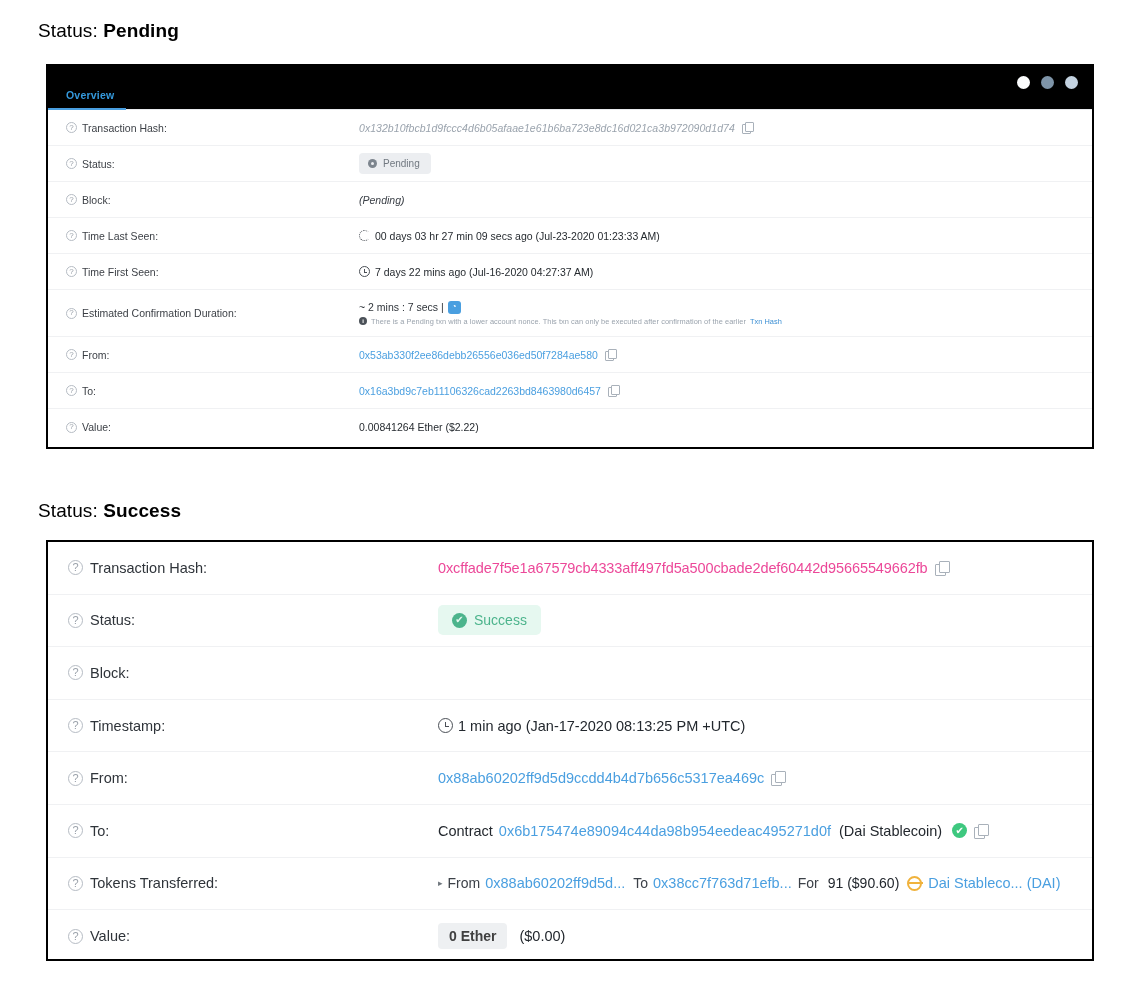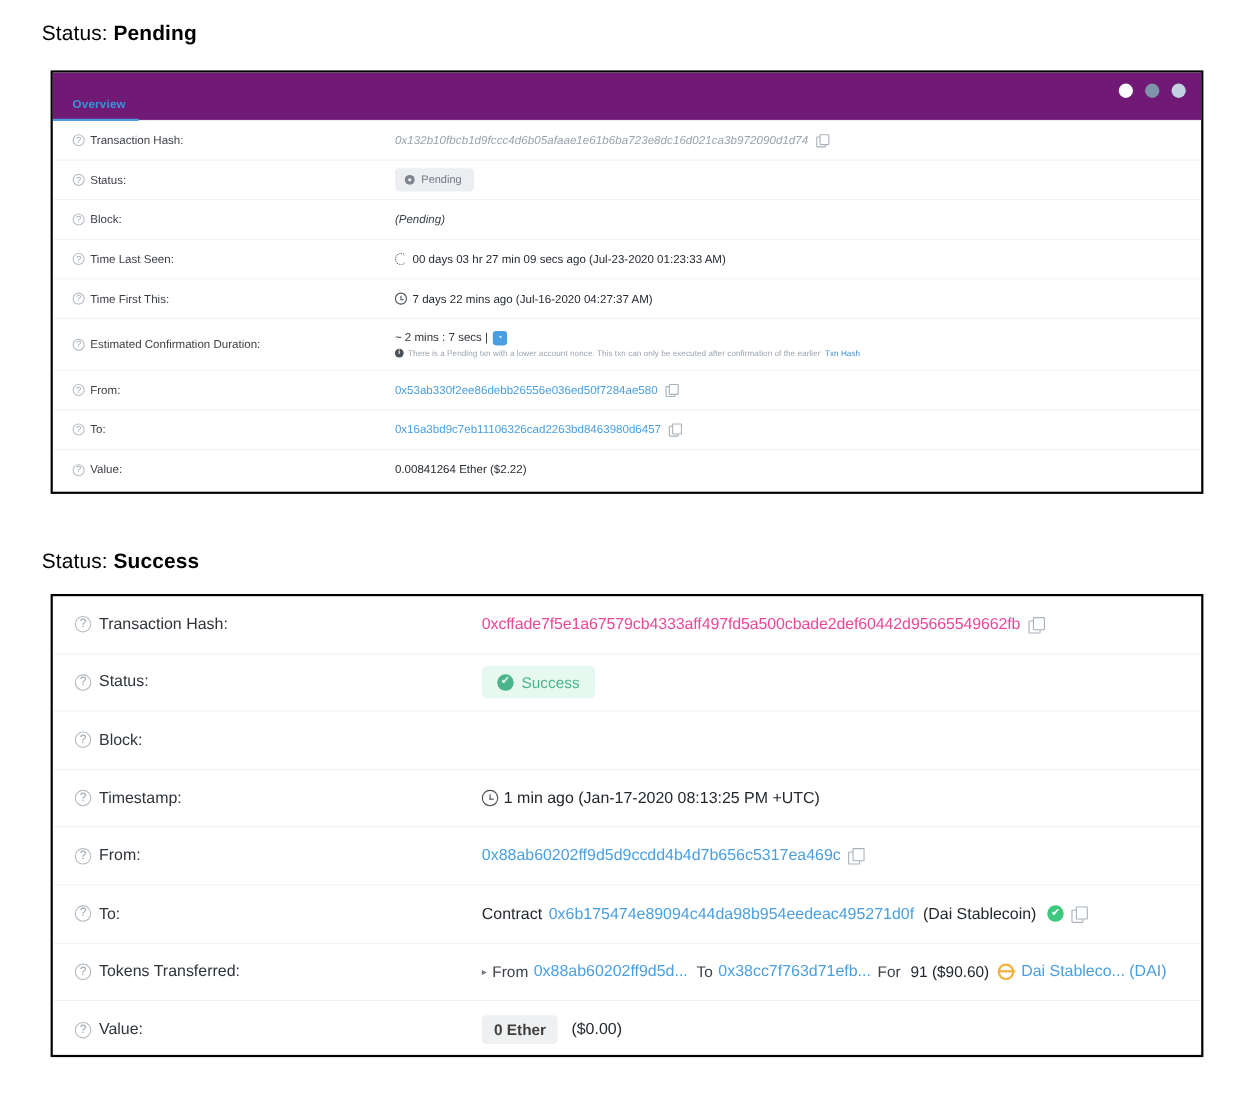--- a/index.html
+++ b/index.html
@@ -28,21 +28,21 @@
     position: absolute;
     left: 46px; top: 64px;
     width: 1048px; height: 385px;
     border: 2px solid #000000;
     background: #ffffff;
     overflow: hidden;
   }
   .pending-header {
     position: relative;
     height: 44px;
-    background: #701a75;
+    background: #000000;
     border-bottom: 1px solid #e8eaed;
     display: flex;
     align-items: flex-end;
   }
   .tab-overview {
     font-size: 10.5px;
     font-weight: 700;
     color: #3498db;
     padding: 0 12px 7px 18px;
     border-bottom: 2px solid #4a9fe0;
@@ -419,21 +419,21 @@
       </div>
       <div class="pvalue">
         <span class="spinner-ico"></span>
         <span>00 days 03 hr 27 min 09 secs ago (Jul-23-2020 01:23:33 AM)</span>
       </div>
     </div>
 
     <div class="prow">
       <div class="plabel">
         <span class="qmark">?</span>
-        <span>Time First This:</span>
+        <span>Time First Seen:</span>
       </div>
       <div class="pvalue">
         <span class="clock-ico"></span>
         <span>7 days 22 mins ago (Jul-16-2020 04:27:37 AM)</span>
       </div>
     </div>
 
     <div class="prow tall">
       <div class="plabel">
         <span class="qmark">?</span>

